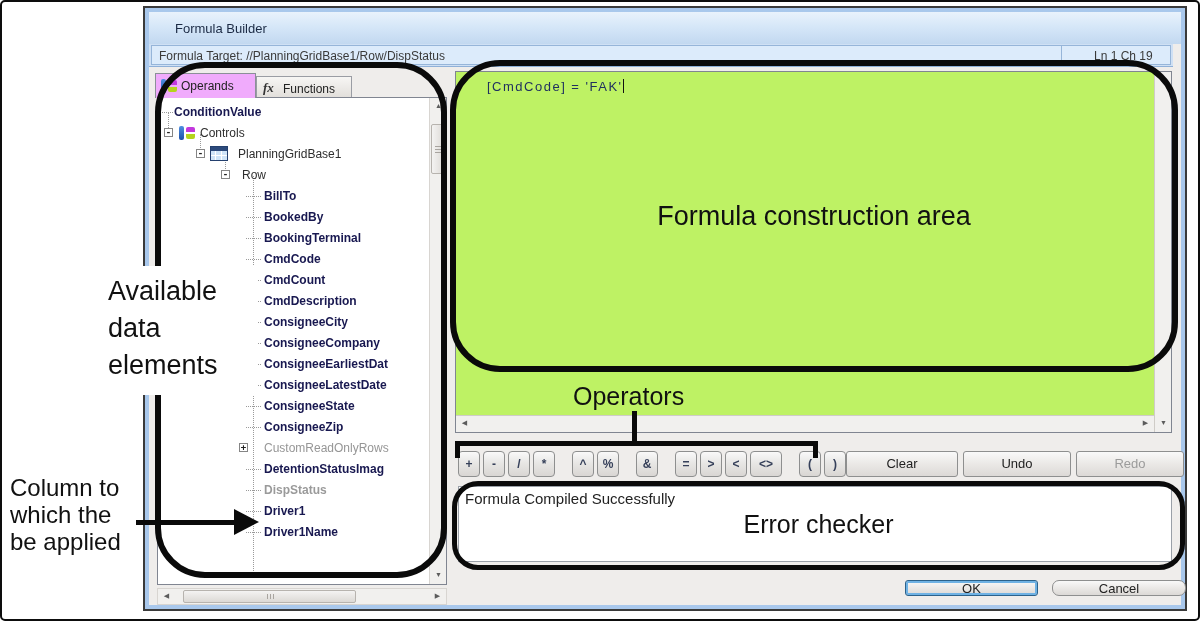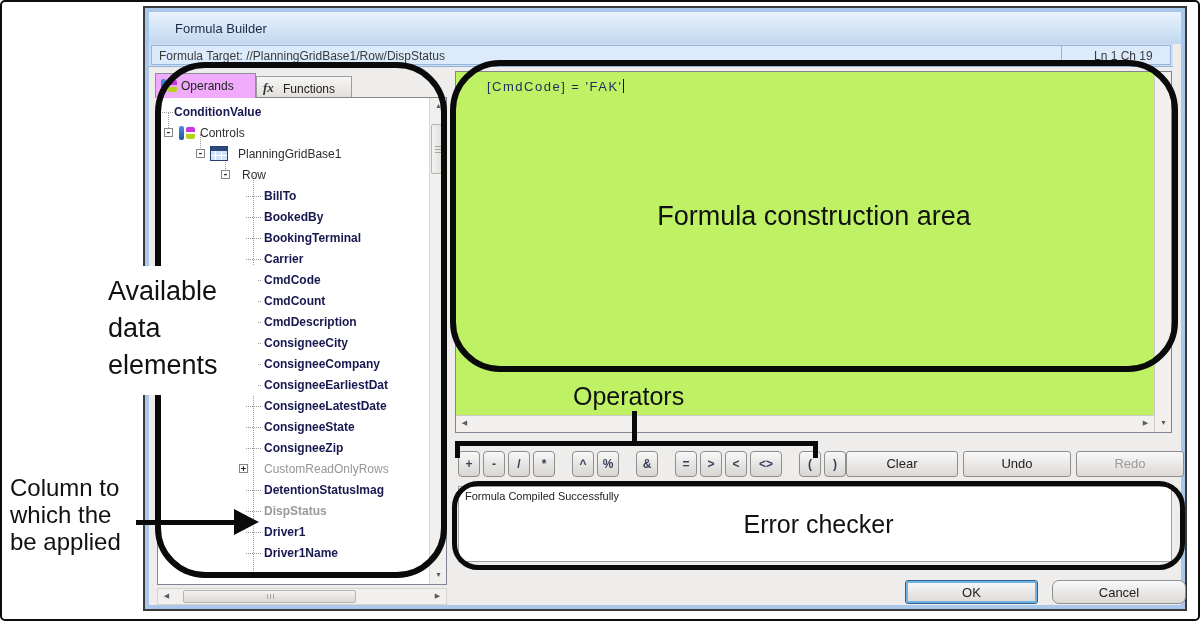--- a/index.html
+++ b/index.html
@@ -97,22 +97,22 @@
   .edit-buttons { margin-left:auto; display:flex; gap:5px; }
   .edit-btn { width:112px; height:26px; border:1px solid #8e8f8f; border-radius:3px;
               background:linear-gradient(#f9f9f9,#eceae8 45%,#dcd9d6);
               font-size:13px; color:#222; cursor:pointer; }
   .edit-btn:nth-child(2), .edit-btn:nth-child(3) { width:108px; }
   .edit-btn.disabled { color:#9b9b9b; }
 
   
   .error-box { position:absolute; left:309px; top:474px; width:714px; height:76px;
                background:#fff; border:1px solid #9aa0a8; }
-  .error-text { position:absolute; left:6px; top:3px; font-size:11px; color:#222; }
-  .btn { position:absolute; top:568px; height:24px; border:1px solid #8e8f8f; border-radius:3px;
+  .error-text { position:absolute; left:6px; top:3px; font-size:15px; color:#222; }
+  .btn { position:absolute; top:568px; height:16px; border:1px solid #8e8f8f; border-radius:3px;
          background:linear-gradient(#f9f9f9,#eceae8 45%,#dcd9d6); font-size:13px; color:#222; cursor:pointer; }
   .btn-ok { left:756px; width:133px; border:1px solid #2c628b; box-shadow:inset 0 0 0 2px #6fb2e4; }
   .btn-cancel { left:903px; width:134px;border-radius:7px; }
 
   
   .ann-rect { position:absolute; border:6px solid #0a0a0a; background:rgba(0,0,0,0); z-index:5; pointer-events:none; }
   .ann-rect-left { left:155px; top:62px; width:292px; height:516px; border-radius:50px; }
   .ann-rect-formula { left:450px; top:60px; width:728px; height:312px; border-radius:50px; }
   .ann-rect-error { left:452px; top:481px; width:733px; height:89px; border-radius:26px; border-width:5px; }
   .ann-text { position:absolute; color:#111; z-index:6; pointer-events:none; }
@@ -190,24 +190,20 @@
           <div class="tree-row">
             <span class="stub" style="left: 88px; width: 15px;"></span>
             <span class="tlabel bold" style="left: 106px;">BookedBy</span>
           </div>
           <div class="tree-row">
             <span class="stub" style="left: 88px; width: 15px;"></span>
             <span class="tlabel bold" style="left: 106px;">BookingTerminal</span>
           </div>
           <div class="tree-row">
             <span class="stub" style="left: 88px; width: 15px;"></span>
-            <span class="tlabel bold" style="left: 106px;">Carrier</span>
-          </div>
-          <div class="tree-row">
-            <span class="stub" style="left: 88px; width: 15px;"></span>
             <span class="tlabel bold" style="left: 106px;">CmdCode</span>
           </div>
           <div class="tree-row">
             <span class="stub" style="left: 88px; width: 15px;"></span>
             <span class="tlabel bold" style="left: 106px;">CmdCount</span>
           </div>
           <div class="tree-row">
             <span class="stub" style="left: 88px; width: 15px;"></span>
             <span class="tlabel bold" style="left: 106px;">CmdDescription</span>
           </div>

